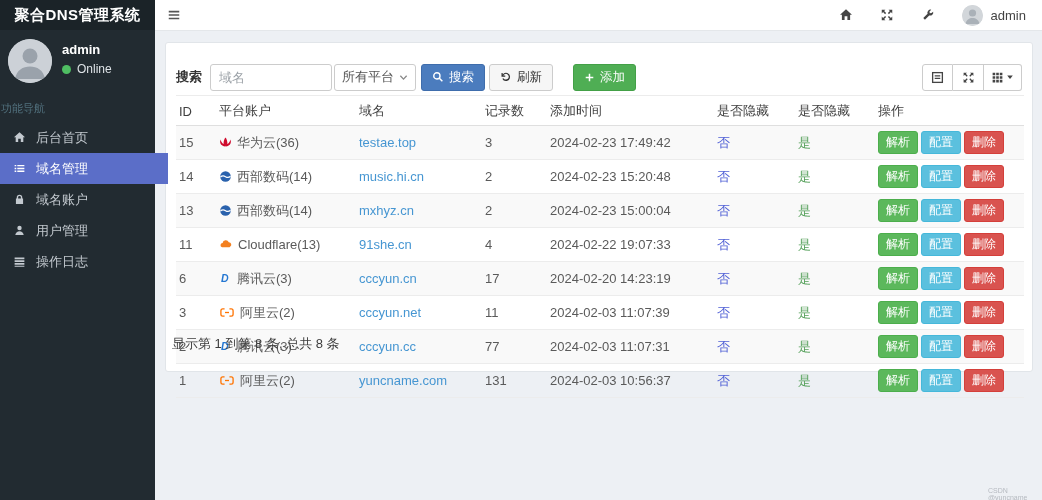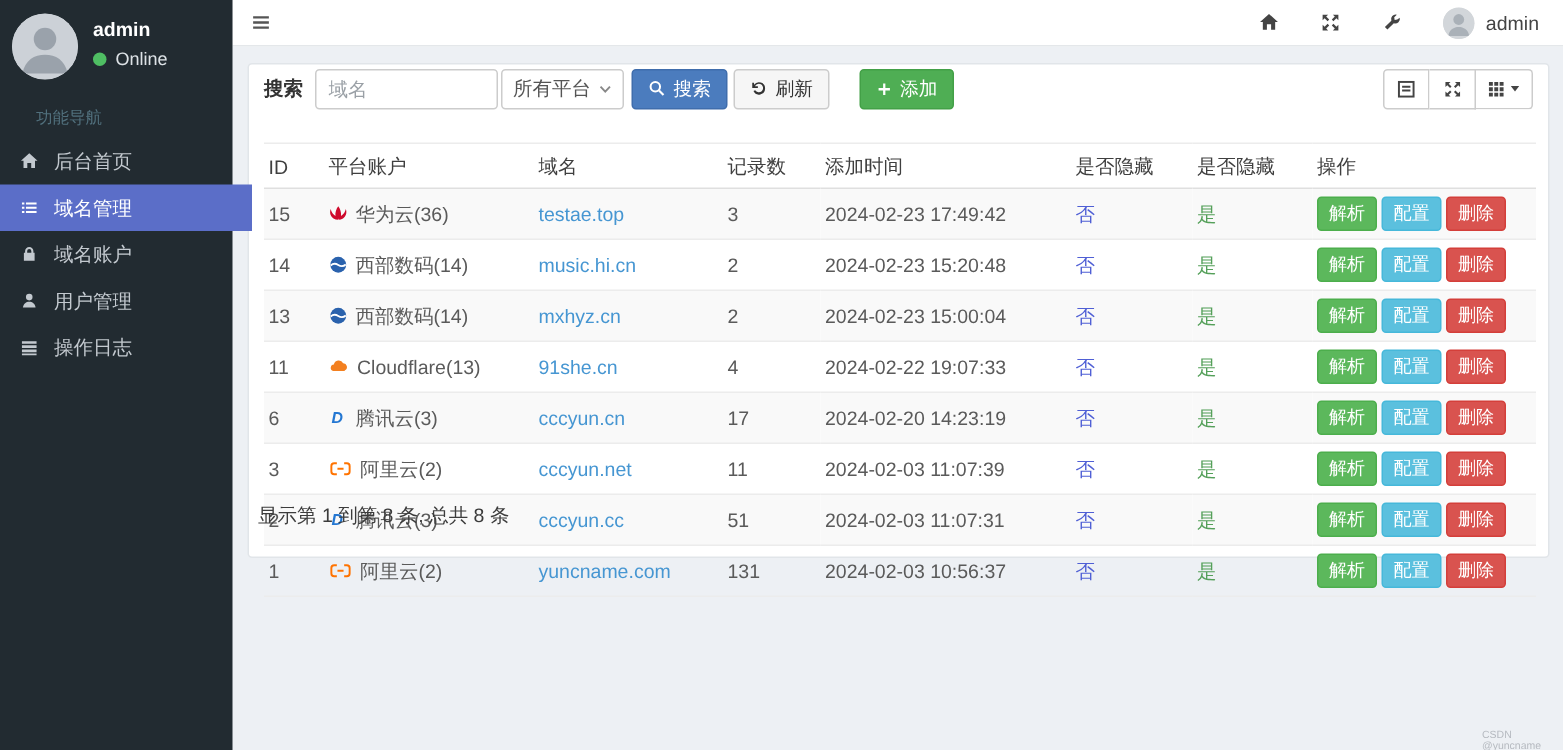--- a/index.html
+++ b/index.html
@@ -15,42 +15,42 @@
   .logo { height:30px; background:#1b2328; color:#fff; font-size:15px;
     font-weight:bold; line-height:30px; text-align:center; letter-spacing:.5px; }
   .user-panel { display:flex; padding:9px 8px 10px 8px; align-items:flex-start; }
   .avatar-lg { width:44px; height:44px; border-radius:50%; background:#cfd4d9;
     overflow:hidden; flex:none; position:relative; }
   .avatar-lg svg, .avatar-sm svg { position:absolute; left:0; top:0; }
   .user-meta { margin-left:10px; margin-top:3px; }
   .user-name { color:#fff; font-weight:bold; font-size:13px; }
   .user-status { margin-top:5px; color:#dde2e6; font-size:12px; display:flex; align-items:center; }
   .dot { width:9px; height:9px; border-radius:50%; background:#4fbe63; display:inline-block; margin-right:6px; }
-  .menu-section { color:#51707d; font-size:11px; padding:8px 12px 6px 24px; }
+  .menu-section { color:#51707d; font-size:11px; padding:8px 12px 6px 1px; }
   .menu { list-style:none; }
   .menu-item { height:31px; display:flex; align-items:center; padding-left:13px;
     color:#c3c9cf; cursor:pointer; width:155px; }
   .menu-item .mi-icon { width:14px; height:14px; margin-right:9px; display:inline-flex; color:#c3c9cf; }
   .menu-item.active { background:#5b6ec8; color:#fff; width:168px; }
   .menu-item.active .mi-icon { color:#fff; }
   
   .navbar { position:absolute; left:155px; top:0; width:887px; height:31px;
     background:#fff; border-bottom:1px solid #e4e7ea; display:flex;
     align-items:center; justify-content:space-between; z-index:10; }
   .hamburger { margin-left:12px; color:#555; display:inline-flex; cursor:pointer; }
   .nav-right { display:flex; align-items:center; gap:27px; padding-right:16px; }
   .nav-icon { color:#444; display:inline-flex; cursor:pointer; }
   .nav-user { display:flex; align-items:center; gap:8px; cursor:pointer; }
   .avatar-sm { width:21px; height:21px; border-radius:50%; background:#d4d7da;
     overflow:hidden; position:relative; flex:none; }
   .nav-username { color:#444; }
   
   .panel { position:absolute; left:165px; top:42px; width:868px; height:330px;
     background:#fff; border:1px solid #e1e5e9; border-radius:3px; }
-  .toolbar-row { position:absolute; left:10px; right:10px; top:2px; height:28px;
+  .toolbar-row { position:absolute; left:10px; right:10px; top:20px; height:28px;
     display:flex; align-items:center;justify-content:space-between; }
   .search-label { font-weight:bold; margin-right:8px; }
   .search-input { width:122px; height:27px; border:1px solid #ccc; border-radius:3px;
     padding:0 8px; font-size:13px; color:#555; outline:none;
     font-family:"Liberation Sans","DejaVu Sans",sans-serif; }
   .search-input::placeholder { color:#9aa0a6; }
   .platform-select { width:82px; height:27px; border:1px solid #ccc; border-radius:3px;
     margin-left:2px; display:flex; align-items:center; justify-content:space-between;
     padding:0 7px; color:#555; cursor:pointer; background:#fff; }
   .platform-select .chev { color:#888; display:inline-flex; }
@@ -87,20 +87,21 @@
   .btn-xs.parse { background:#5cb85c; border-color:#4cae4c; }
   .btn-xs.config { background:#5bc0de; border-color:#46b8da; }
   .btn-xs.del { background:#d9534f; border-color:#d43f3a; }
   .table-footer { position:absolute; left:6px; top:292px; color:#3c3c3c; font-size:13px; }
   .watermark { position:absolute; left:988px; top:487px; font-size:7px; color:#b6bac0; }
 </style>
 </head>
 <body>
 
 <div class="sidebar">
+  <div class="logo">聚合DNS管理系统</div>
   <div class="user-panel">
     <div class="avatar-lg">
       <svg width="44" height="44" viewBox="0 0 44 44">
           <circle cx="22" cy="22" r="22" fill="#ccd1d7"></circle>
           <circle cx="22" cy="17" r="7.5" fill="#9aa2ab"></circle>
           <path d="M7 40c1.5-9 8-12.5 15-12.5S35.5 31 37 40z" fill="#9aa2ab"></path>
         </svg>
     </div>
     <div class="user-meta">
       <div class="user-name">admin</div>
@@ -392,21 +393,21 @@
             <span class="platform-cell">
               <span style="display: inline-flex;">
                 <svg width="13" height="13" viewBox="0 0 16 16">
                   <text x="2.5" y="12.5" font-size="13" font-weight="bold" font-style="italic" fill="#2477d2" font-family="Liberation Sans,sans-serif">D</text>
                 </svg>
               </span>
               <span>腾讯云(3)</span>
             </span>
           </td>
           <td><a class="domain-link">cccyun.cc</a></td>
-          <td>51</td>
+          <td>77</td>
           <td>2024-02-03 11:07:31</td>
           <td><a class="hidden-link">否</a></td>
           <td><span class="switch-on">是</span></td>
           <td><button class="btn-xs parse">解析</button><button class="btn-xs config">配置</button><button class="btn-xs del">删除</button></td>
         </tr>
         <tr>
           <td>1</td>
           <td>
             <span class="platform-cell">
               <span style="display: inline-flex;">

